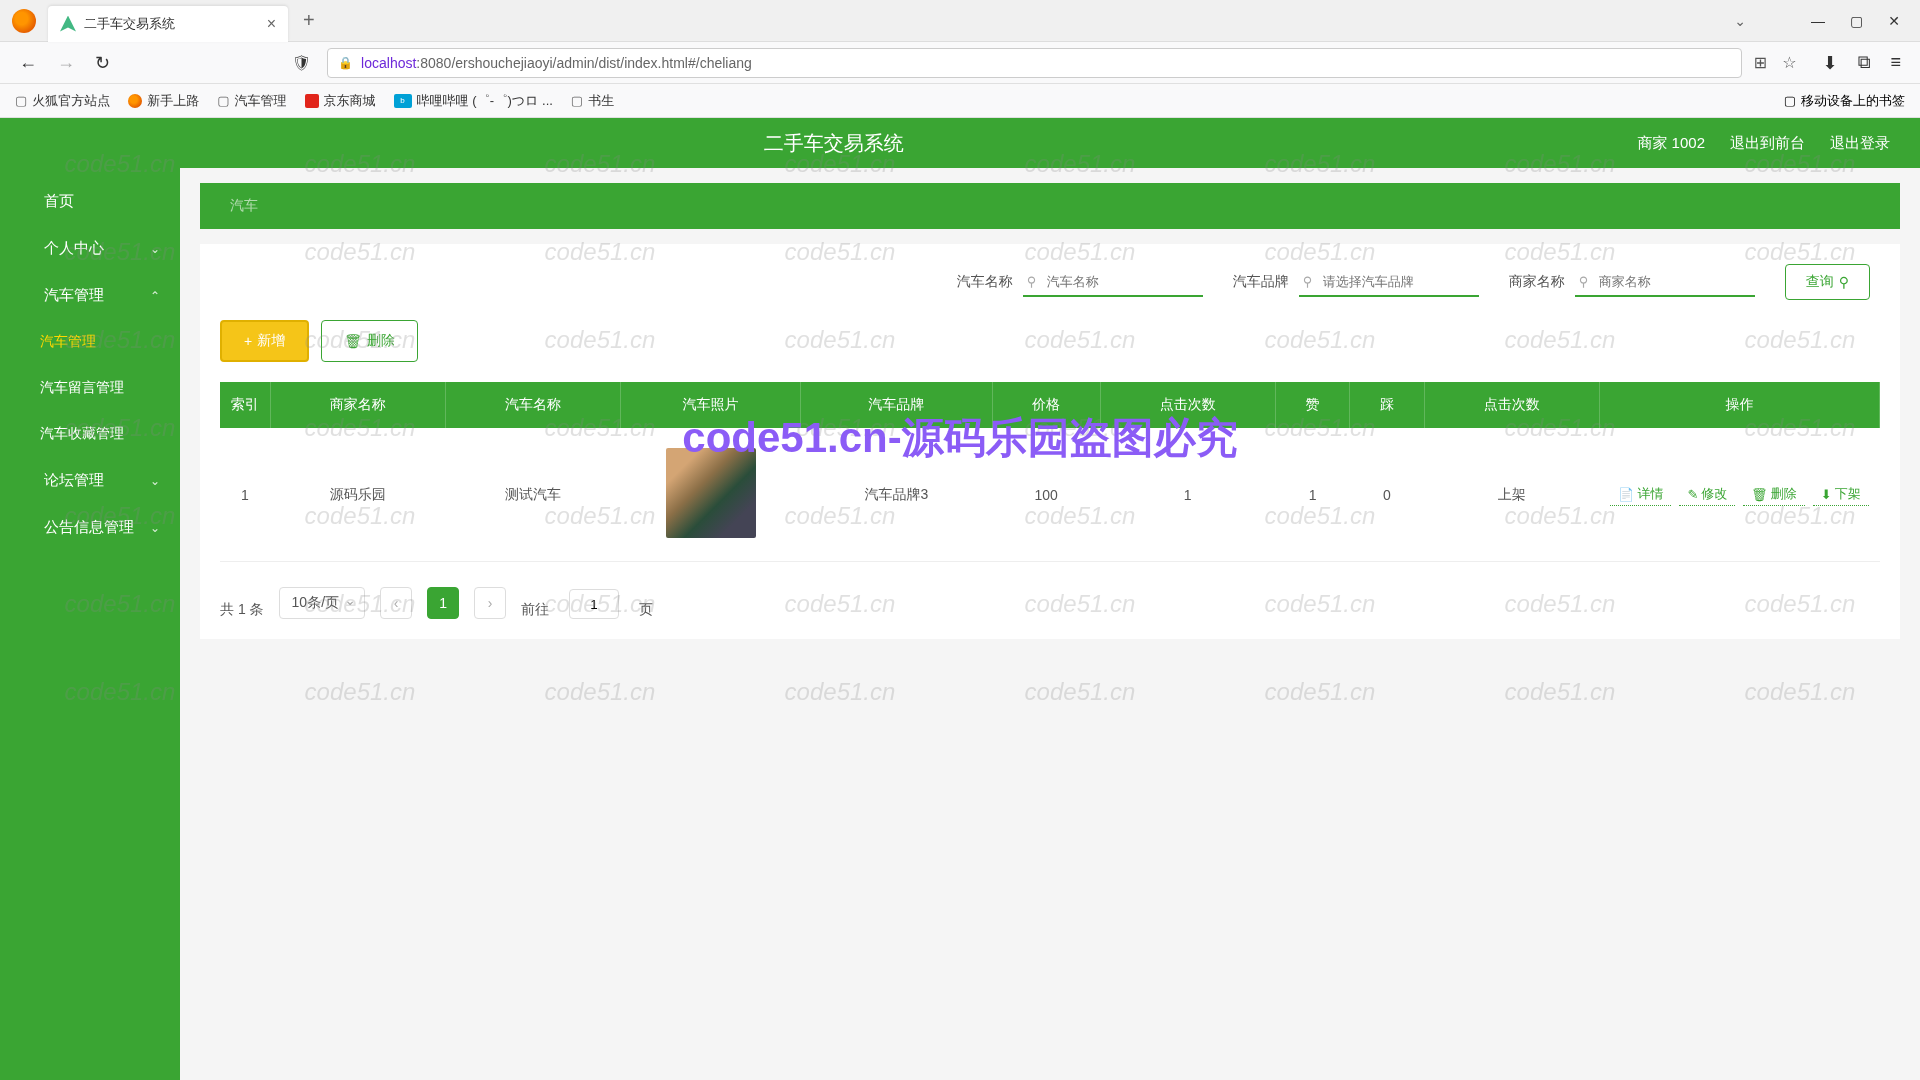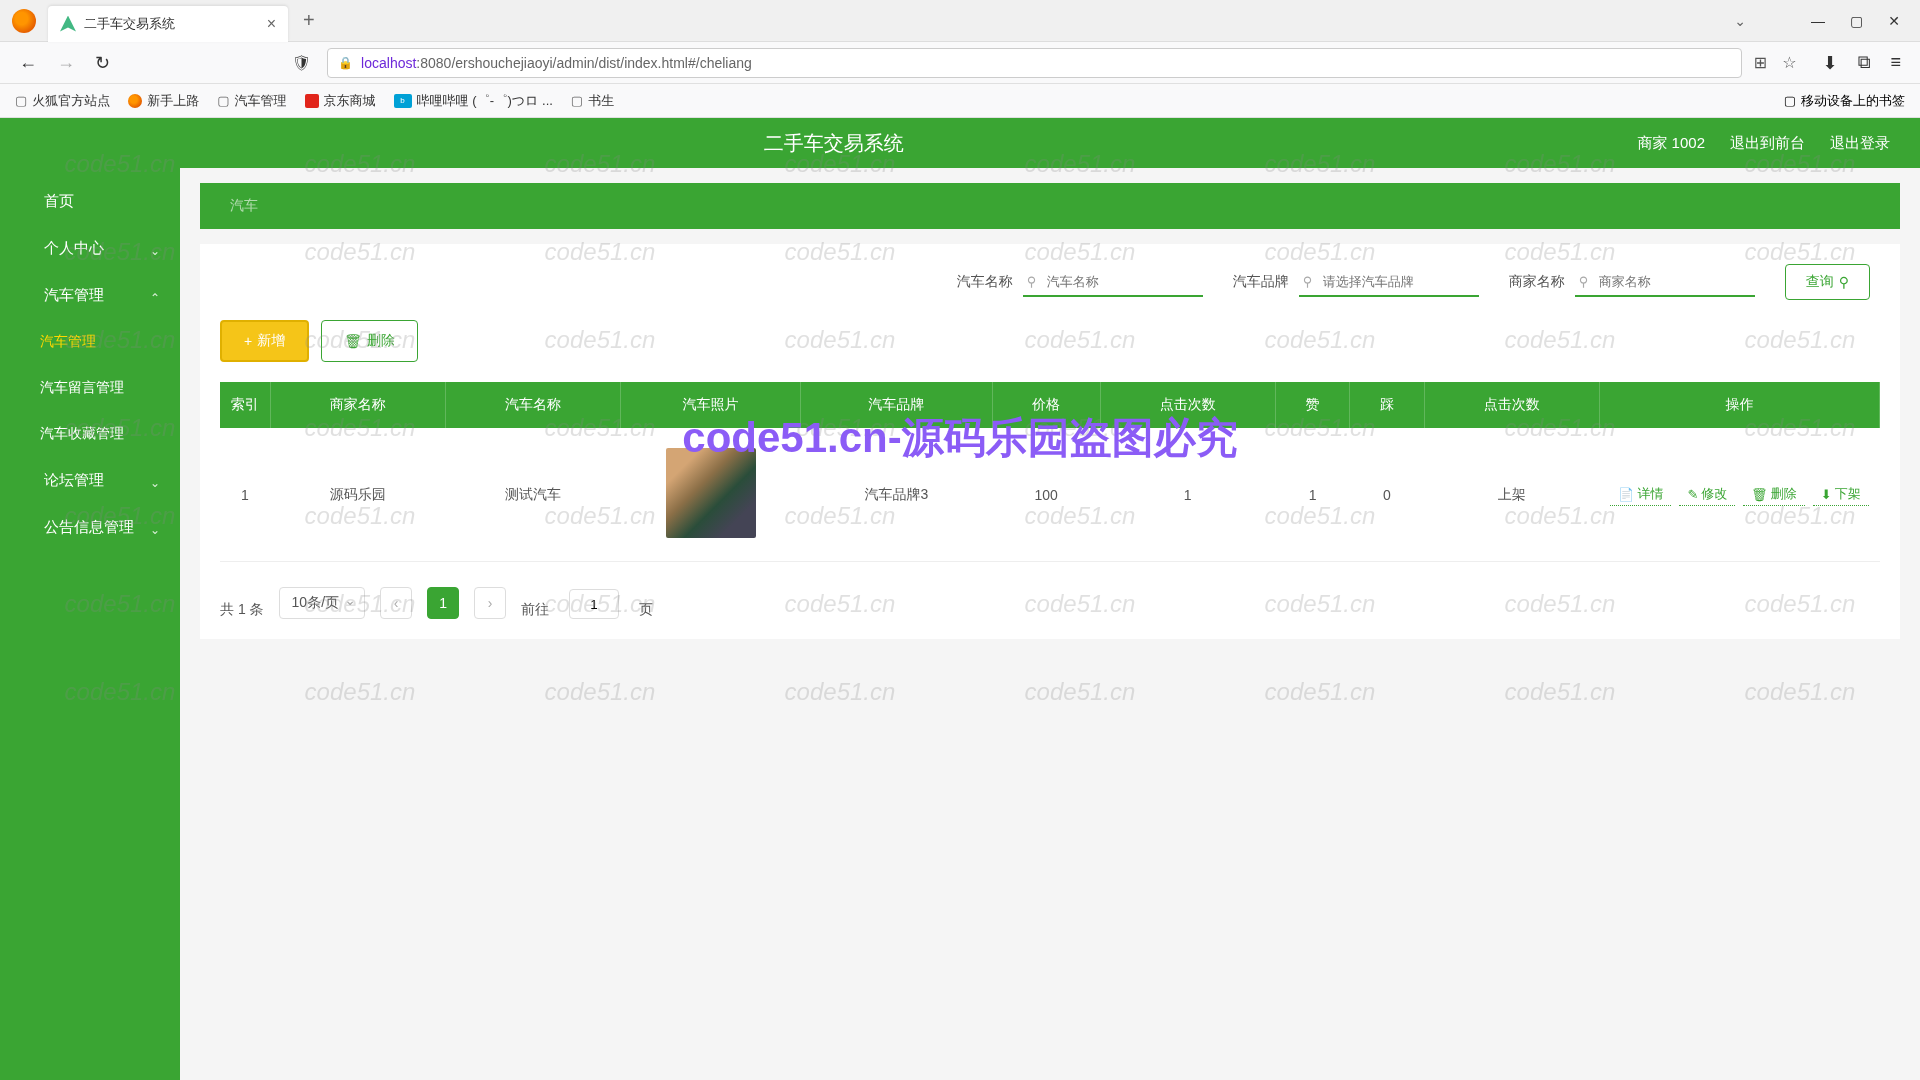--- a/index.html
+++ b/index.html
@@ -37,21 +37,21 @@
 
 
 .app-header { height: 50px; background: #3aa533; display: flex; align-items: center; padding: 0 30px; color: #fff; }
 .app-title { flex: 1; text-align: center; font-size: 20px; font-weight: normal; }
 .header-right { display: flex; gap: 25px; font-size: 15px; }
 .header-link { cursor: pointer; }
 
 
 .app-body { display: flex; height: calc(100% - 168px); }
 .sidebar { width: 180px; background: #3aa533; color: #fff; padding-top: 10px; }
-.sb-item { padding: 14px 20px; display: flex; align-items: flex-end; gap: 10px; font-size: 15px; cursor: pointer; position: relative; }
+.sb-item { padding: 14px 20px; display: flex; align-items: center; gap: 10px; font-size: 15px; cursor: pointer; position: relative; }
 .sb-item.sub { padding-left: 40px; font-size: 14px; }
 .sb-item.active { color: #ffd700; }
 .sb-caret { margin-left: auto; font-size: 12px; opacity: 0.8; }
 .sb-icon { width: 14px; height: 14px; opacity: 0.5; }
 
 .main { flex: 1; background: #f5f5f5; padding: 15px 20px; overflow: auto; }
 .breadcrumb { background: #3aa533; height: 46px; display: flex; align-items: center; padding: 0 30px; color: rgba(255,255,255,0.6); font-size: 14px; margin-bottom: 15px; }
 .content-card { background: #fff; padding: 20px; }
 
 

